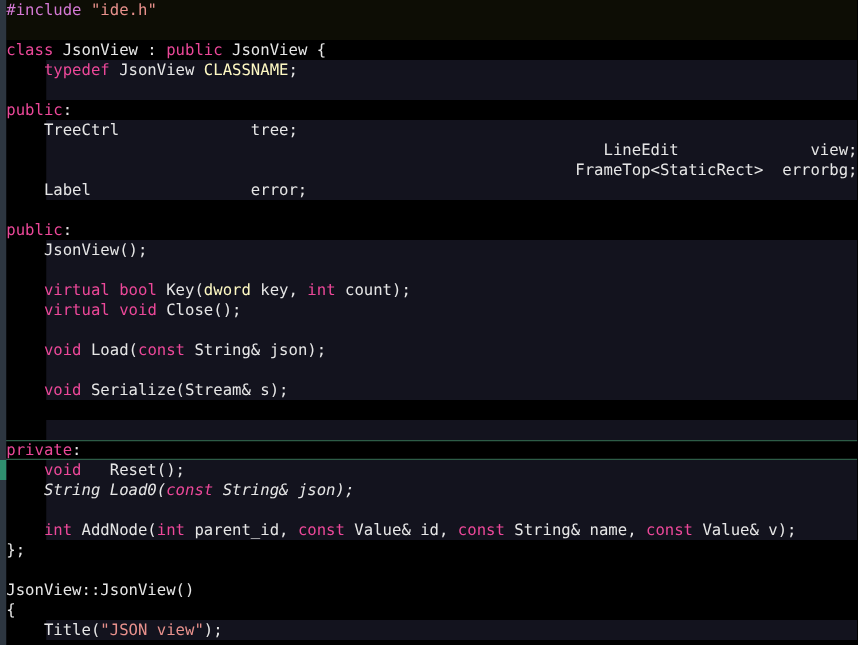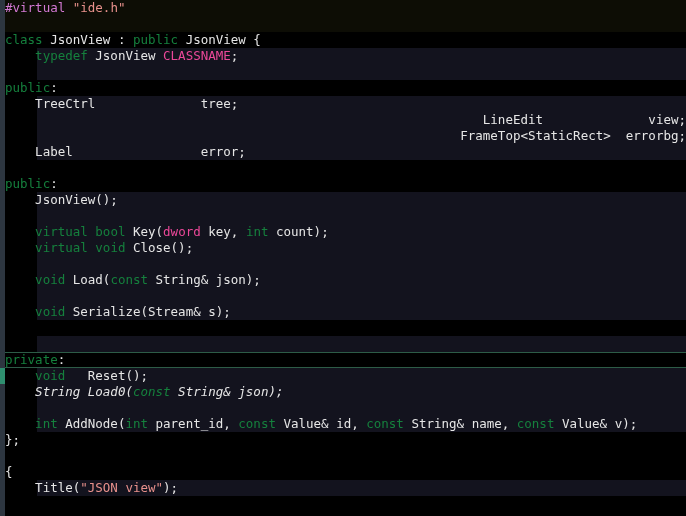--- a/index.html
+++ b/index.html
@@ -77,31 +77,31 @@
     height: 1px;
     background: #2d5c47;
     z-index: 3;
   }
   .rule-top { top: 0; }
   .rule-bottom { bottom: 0; }
 
   
   .tok-pp      { color: #d479d4; }
   .tok-str     { color: #e8918c; }
-  .tok-kw      { color: #15803d; }
-  .tok-type    { color: #ec4899; }
+  .tok-kw      { color: #ec4899; }
+  .tok-type    { color: #fef9c3; }
   .tok-id      { color: #e6e6e6; }
 </style>
 </head>
 <body>
 
 <div id="editor-window">
 
   <div id="code-surface">
-      <div class="code-line" style="height: 16px;"><div class="line-bg" style="left: 5px; width: 681px; background: rgb(13, 13, 5);"></div><span class="line-text"><span class="tok-pp">#virtual</span><span class="tok-id"> </span><span class="tok-str">"ide.h"</span></span></div>
+      <div class="code-line" style="height: 16px;"><div class="line-bg" style="left: 5px; width: 681px; background: rgb(13, 13, 5);"></div><span class="line-text"><span class="tok-pp">#include</span><span class="tok-id"> </span><span class="tok-str">"ide.h"</span></span></div>
       <div class="code-line" style="height: 16px;"><div class="line-bg" style="left: 5px; width: 681px; background: rgb(13, 13, 5);"></div><span class="line-text"></span></div>
       <div class="code-line" style="height: 16px;"><div class="line-bg" style="left: 5px; width: 681px; background: rgb(0, 0, 0);"></div><span class="line-text"><span class="tok-kw">class</span><span class="tok-id"> JsonView : </span><span class="tok-kw">public</span><span class="tok-id"> JsonView {</span></span></div>
       <div class="code-line" style="height: 16px;"><div class="line-bg" style="left: 37.2px; width: 648.8px; background: rgb(19, 19, 30);"></div><span class="line-text"><span class="tok-id">    </span><span class="tok-kw">typedef</span><span class="tok-id"> JsonView </span><span class="tok-type">CLASSNAME</span><span class="tok-id">;</span></span></div>
       <div class="code-line" style="height: 16px;"><div class="line-bg" style="left: 37.2px; width: 648.8px; background: rgb(19, 19, 30);"></div><span class="line-text"></span></div>
       <div class="code-line" style="height: 16px;"><div class="line-bg" style="left: 5px; width: 681px; background: rgb(0, 0, 0);"></div><span class="line-text"><span class="tok-kw">public</span><span class="tok-id">:</span></span></div>
       <div class="code-line" style="height: 16px;"><div class="line-bg" style="left: 37.2px; width: 648.8px; background: rgb(19, 19, 30);"></div><span class="line-text"><span class="tok-id">    TreeCtrl              tree;</span></span></div>
       <div class="code-line" style="height: 16px; text-align: right;"><div class="line-bg" style="left: 37.2px; width: 648.8px; background: rgb(19, 19, 30);"></div><span class="line-text"><span class="tok-id">    LineEdit              view;</span></span></div>
       <div class="code-line" style="height: 16px; text-align: right;"><div class="line-bg" style="left: 37.2px; width: 648.8px; background: rgb(19, 19, 30);"></div><span class="line-text"><span class="tok-id">    FrameTop&lt;StaticRect&gt;  errorbg;</span></span></div>
       <div class="code-line" style="height: 16px;"><div class="line-bg" style="left: 37.2px; width: 648.8px; background: rgb(19, 19, 30);"></div><span class="line-text"><span class="tok-id">    Label                 error;</span></span></div>
       <div class="code-line" style="height: 16px;"><div class="line-bg" style="left: 5px; width: 681px; background: rgb(0, 0, 0);"></div><span class="line-text"></span></div>
@@ -116,20 +116,21 @@
       <div class="code-line" style="height: 16px;"><div class="line-bg" style="left: 37.2px; width: 648.8px; background: rgb(19, 19, 30);"></div><span class="line-text"><span class="tok-id">    </span><span class="tok-kw">void</span><span class="tok-id"> Serialize(Stream&amp; s);</span></span></div>
       <div class="code-line" style="height: 16px;"><div class="line-bg" style="left: 5px; width: 681px; background: rgb(0, 0, 0);"></div><span class="line-text"></span></div>
       <div class="code-line" style="height: 16px;"><div class="line-bg" style="left: 37.2px; width: 648.8px; background: rgb(19, 19, 30);"></div><span class="line-text"></span></div>
       <div class="code-line" style="height: 16px;"><div class="line-bg" style="left: 5px; width: 681px; background: rgb(0, 0, 0);"></div><div class="rule-top" style="background: rgb(45, 92, 71);"></div><div class="rule-bottom" style="background: rgb(45, 92, 71);"></div><span class="line-text"><span class="tok-kw">private</span><span class="tok-id">:</span></span></div>
       <div class="code-line" style="height: 16px;"><div class="line-bg" style="left: 37.2px; width: 648.8px; background: rgb(19, 19, 30);"></div><span class="line-text"><span class="tok-id">    </span><span class="tok-kw">void</span><span class="tok-id">   Reset();</span></span></div>
       <div class="code-line" style="height: 16px; font-style: italic;"><div class="line-bg" style="left: 37.2px; width: 648.8px; background: rgb(19, 19, 30);"></div><span class="line-text"><span class="tok-id">    String Load0(</span><span class="tok-kw">const</span><span class="tok-id"> String&amp; json);</span></span></div>
       <div class="code-line" style="height: 16px;"><div class="line-bg" style="left: 37.2px; width: 648.8px; background: rgb(19, 19, 30);"></div><span class="line-text"></span></div>
       <div class="code-line" style="height: 16px;"><div class="line-bg" style="left: 37.2px; width: 648.8px; background: rgb(19, 19, 30);"></div><span class="line-text"><span class="tok-id">    </span><span class="tok-kw">int</span><span class="tok-id"> AddNode(</span><span class="tok-kw">int</span><span class="tok-id"> parent_id, </span><span class="tok-kw">const</span><span class="tok-id"> Value&amp; id, </span><span class="tok-kw">const</span><span class="tok-id"> String&amp; name, </span><span class="tok-kw">const</span><span class="tok-id"> Value&amp; v);</span></span></div>
       <div class="code-line" style="height: 16px;"><div class="line-bg" style="left: 5px; width: 681px; background: rgb(0, 0, 0);"></div><span class="line-text"><span class="tok-id">};</span></span></div>
       <div class="code-line" style="height: 16px;"><div class="line-bg" style="left: 5px; width: 681px; background: rgb(0, 0, 0);"></div><span class="line-text"></span></div>
+      <div class="code-line" style="height: 16px;"><div class="line-bg" style="left: 5px; width: 681px; background: rgb(0, 0, 0);"></div><span class="line-text"><span class="tok-id">JsonView::JsonView()</span></span></div>
       <div class="code-line" style="height: 16px;"><div class="line-bg" style="left: 5px; width: 681px; background: rgb(0, 0, 0);"></div><span class="line-text"><span class="tok-id">{</span></span></div>
       <div class="code-line" style="height: 16px;"><div class="line-bg" style="left: 37.2px; width: 648.8px; background: rgb(19, 19, 30);"></div><span class="line-text"><span class="tok-id">    Title(</span><span class="tok-str">"JSON view"</span><span class="tok-id">);</span></span></div>
     </div>
 
   <div id="gutter">
       <div class="gutter-marker" style="top: 368px; background: rgb(47, 143, 111);"></div>
     </div>
 
 </div>
 

